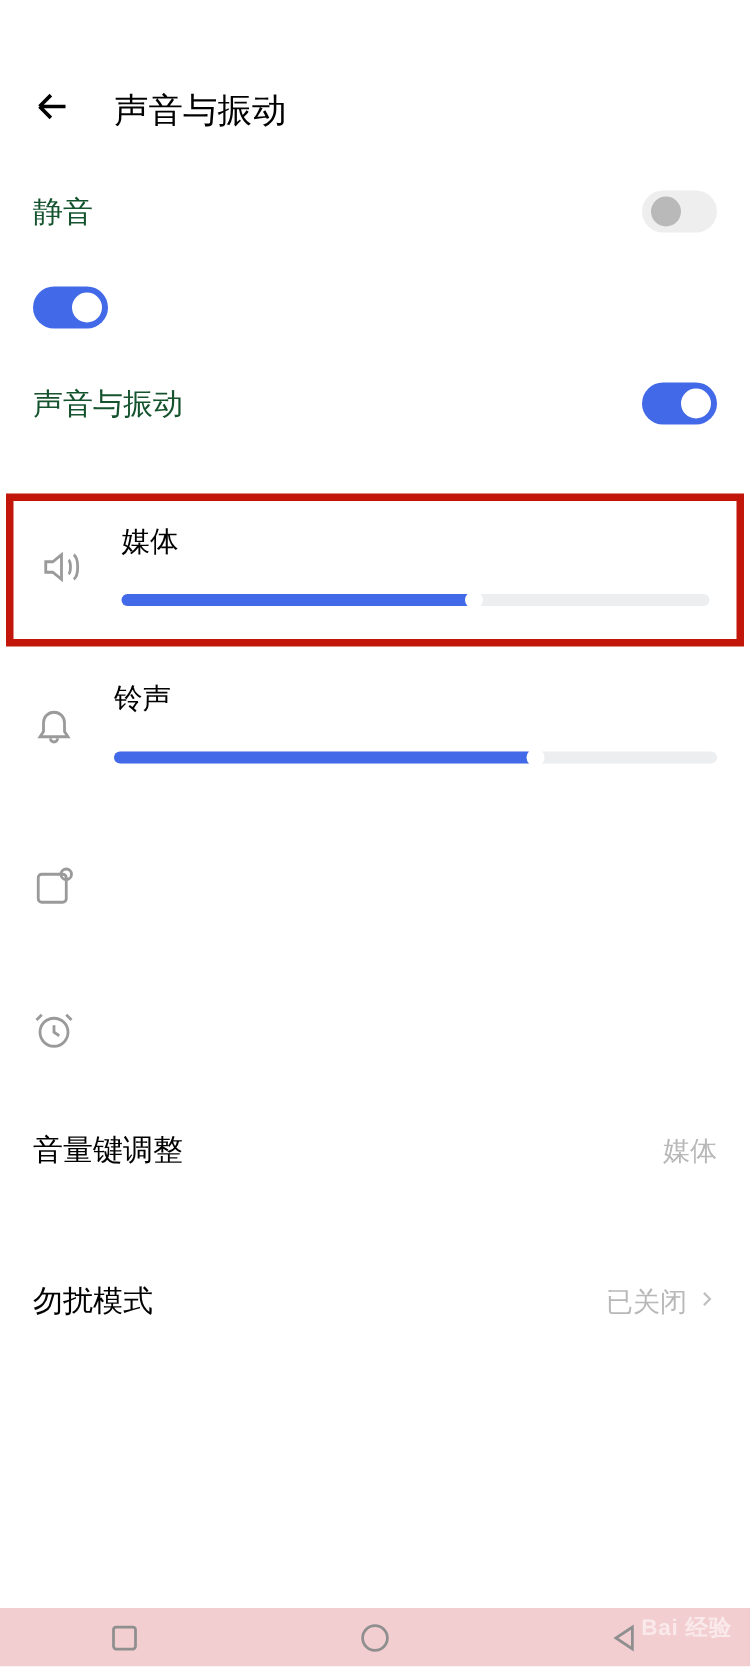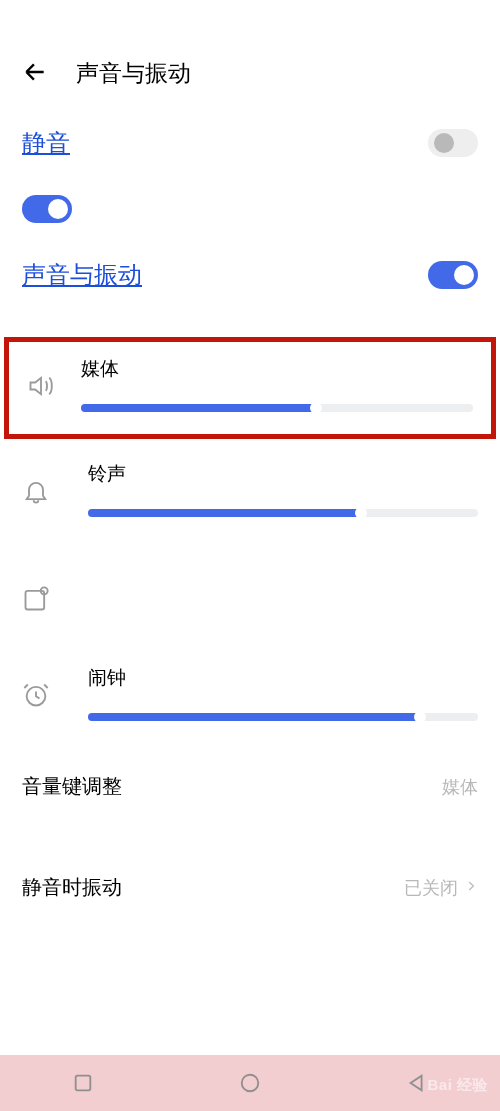--- a/index.html
+++ b/index.html
@@ -18,38 +18,38 @@
       gap: 28px;
     }
     .back-icon svg { width: 26px; height: 26px; stroke: #000; stroke-width: 2.2; fill: none; }
     .title { font-size: 23px; font-weight: 500; color: #000; }
     .toggle-row {
       display: flex;
       justify-content: space-between;
       align-items: center;
       padding: 18px 22px;
     }
-    .toggle-label { font-size: 24px; color: #1d4ed8; text-decoration: underline; }
+    .toggle-label { font-size: 20px; color: #14532d; }
     .toggle {
       width: 50px; height: 28px; border-radius: 14px;
       position: relative; cursor: pointer;
     }
     .toggle.off { background: #eeeeee; }
     .toggle.on { background: #4269e8; }
     .toggle-knob {
       width: 20px; height: 20px; border-radius: 50%;
       position: absolute; top: 4px;
     }
     .toggle.off .toggle-knob { left: 6px; background: #b9b9b9; }
     .toggle.on .toggle-knob { right: 4px; background: #ffffff; }
     .slider-section { margin-top: 28px; }
     .slider-row {
       display: flex; align-items: flex-start;
       padding: 22px 22px 30px 22px;
-      gap: 12px;
+      gap: 0;
     }
     .slider-icon {
       width: 54px; flex-shrink: 0;
       display: flex; align-items: center; justify-content: flex-start;
       color: #9a9a9a; padding-top: 16px;
     }
     .slider-icon svg { width: 28px; height: 28px; stroke: currentColor; fill: none; stroke-width: 1.6; }
     .slider-content { flex: 1; }
     .slider-label { font-size: 19px; color: #000; margin-bottom: 22px; }
     .slider-track {
@@ -76,21 +76,21 @@
       display: flex; justify-content: space-between; align-items: center;
       padding: 22px 22px;
       gap: 48px;
     }
     .setting-label { font-size: 20px; color: #000; }
     .setting-value { font-size: 18px; color: #b8b8b8; display: flex; align-items: center; gap: 6px; }
     .chevron svg { width: 14px; height: 14px; stroke: #c0c0c0; stroke-width: 2.5; fill: none; }
     .spacer { height: 30px; }
     .footer {
       position: absolute; bottom: 0; left: 0; right: 0;
-      height: 56px; background: #f3ced1;
+      height: 39px; background: #f3ced1;
       display: flex; justify-content: space-around; align-items: center;
     }
     .nav-btn { width: 48px; height: 48px; display: flex; align-items: center; justify-content: center; cursor: pointer; }
     .nav-btn svg { stroke: #8f8f8f; stroke-width: 2; fill: none; }
     .watermark {
       position: absolute; right: 12px; bottom: 16px;
       color: rgba(255,255,255,0.55); font-size: 15px; font-weight: 600;
       letter-spacing: 0.5px;
     }
   </style>
@@ -168,40 +168,33 @@
     </div>
   </div>
 
   <div class="slider-row">
     <div class="slider-icon">
       <svg viewBox="0 0 24 24">
           <circle cx="12" cy="13" r="8"></circle>
           <path d="M12 9v4l3 2M5 3l-3 3M19 3l3 3"></path>
         </svg>
     </div>
-    <div class="slider-content">
-      <div class="slider-label">闹钟</div>
-      <div class="slider-track">
-        <div class="slider-fill" style="width:85%"></div>
-        <div class="slider-thumb" style="left:85%"></div>
-      </div>
-    </div>
   </div>
 
 </div>
 
 <div class="setting-row">
   <span class="setting-label">音量键调整</span>
   <span class="setting-value">媒体</span>
 </div>
 
 <div class="spacer"></div>
 
 <div class="setting-row">
-  <span class="setting-label">静音时振动</span>
+  <span class="setting-label">勿扰模式</span>
   <span class="setting-value">
     <span>已关闭</span>
     <span class="chevron">
       <svg viewBox="0 0 24 24">
           <path d="M9 5l7 7-7 7"></path>
         </svg>
     </span>
   </span>
 </div>
 

